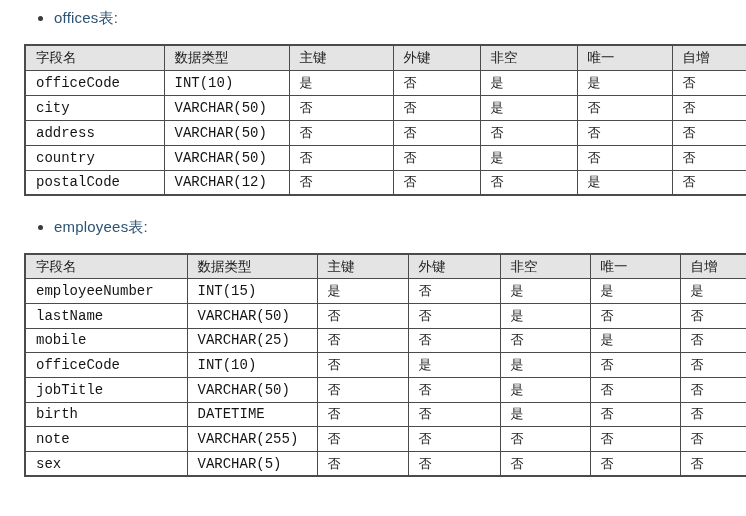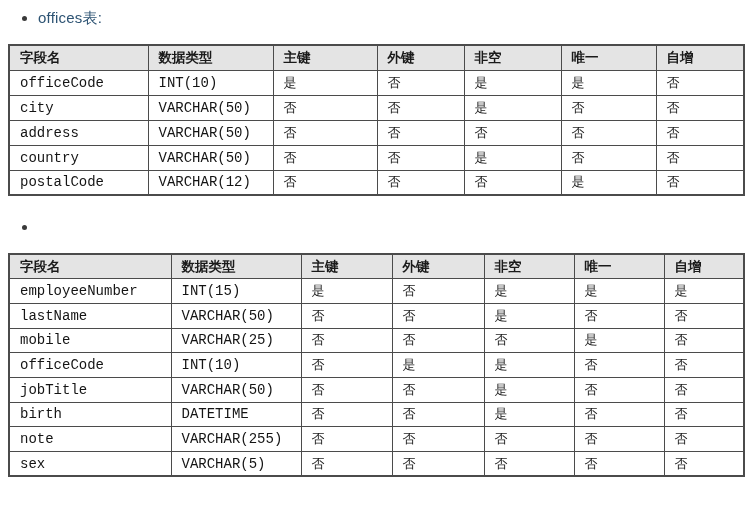--- a/index.html
+++ b/index.html
@@ -5,21 +5,21 @@
   * { margin: 0; padding: 0; box-sizing: border-box; }
   html, body { background: #ffffff; }
   body {
     width: 746px;
     height: 516px;
     overflow: hidden;
     font-family: "Liberation Sans", "DejaVu Sans", sans-serif;
     color: #111111;
   }
   .page {
-    padding: 6px 3px 0 8px;
+    padding: 6px 3px 0 24px;
     width: 746px;
   }
   .bullet-item {
     display: flex;
     align-items: center;
     margin-left: 14px;
     height: 20px;
   }
   .bullet-item .dot {
     width: 5px;
@@ -49,21 +49,21 @@
     border: 1px solid #4b4b4b;
     text-align: left;
     padding: 0 4px 0 10px;
     vertical-align: middle;
     overflow: hidden;
     white-space: nowrap;
   }
   table.schema-table th {
     background: #e4e4e4;
     font-family: "Liberation Sans", "DejaVu Sans", sans-serif;
-    font-weight: bold;
+    font-weight: normal;
     font-size: 13.5px;
     color: #1a1a1a;
   }
   #offices-table th, #offices-table td { height: 25px; }
   #employees-table th, #employees-table td { height: 24.7px; }
 
   td.en {
     font-family: Liberation Mono, monospace;
     font-size: 14px;
     color: #141414;
@@ -167,20 +167,21 @@
           <td class="cn">否</td>
           <td class="cn">否</td>
           <td class="cn">是</td>
           <td class="cn">否</td>
         </tr>
       </tbody>
     </table>
 
   <div class="bullet-item bullet-second">
     <span class="dot"></span>
+    <span class="bullet-text" style="color: rgb(45, 83, 115);">employees表:</span>
   </div>
 
   <table class="schema-table" id="employees-table">
       <colgroup>
         <col>
         <col>
         <col>
         <col>
         <col>
         <col>

